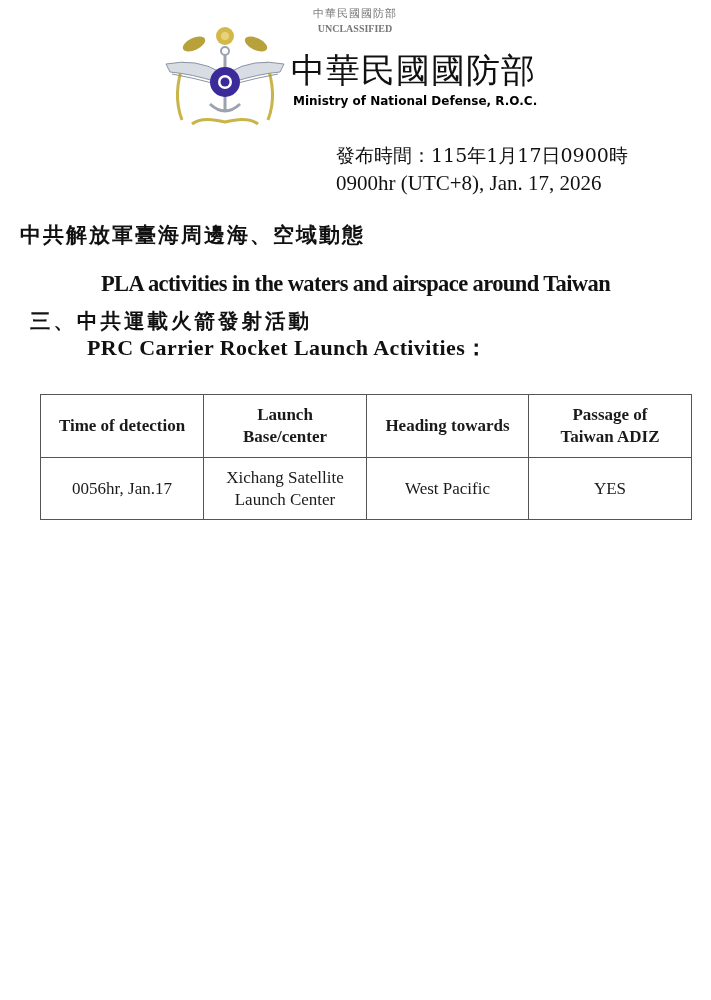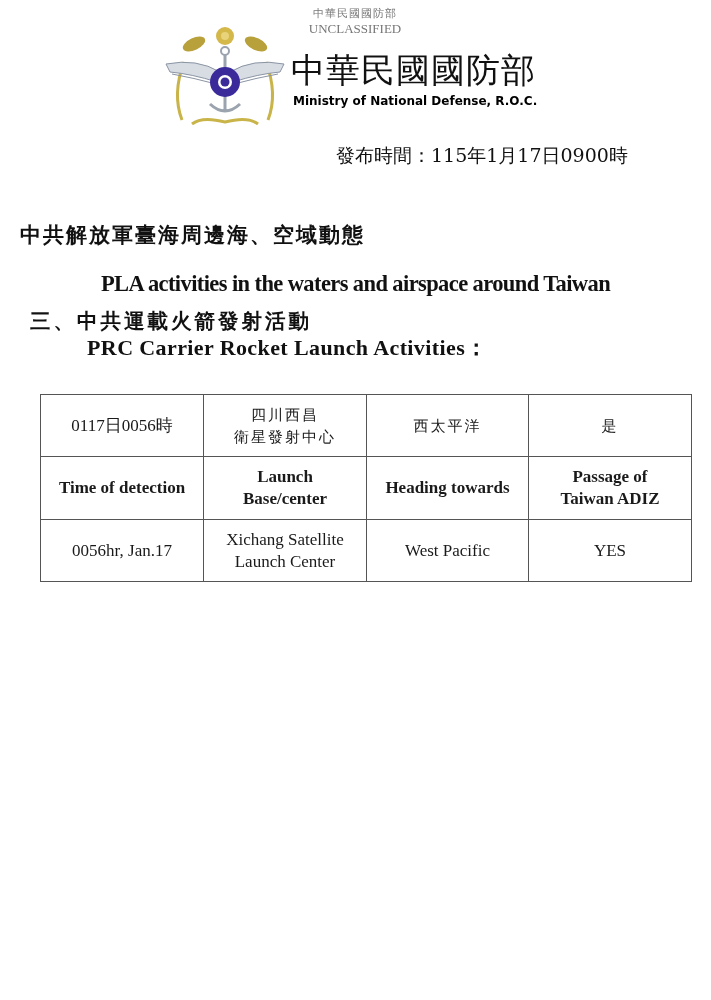--- a/index.html
+++ b/index.html
@@ -3,21 +3,21 @@
 <meta charset="utf-8">
 <style>
   html, body { margin: 0; padding: 0; background: #ffffff; }
   body { width: 711px; height: 1000px; position: relative; overflow: hidden; color: #111; }
 
   .classification {
     position: absolute; left: 300px; top: 6px; width: 110px; text-align: center;
     font-family: "Liberation Serif", serif; color: #777; line-height: 15px;
   }
   .classification .zh { font-size: 11px; letter-spacing: 1px; }
-  .classification .en { font-size: 13px; }
+  .classification .en { font-size: 10px; font-weight: bold; }
 
   .emblem { position: absolute; left: 162px; top: 24px; width: 126px; height: 104px; }
 
   .ministry-zh {
     position: absolute; left: 291px; top: 50px;
     font-family: "DejaVu Serif", serif; font-weight: normal; font-size: 34px; letter-spacing: 1px;
     color: #111; line-height: 40px;
   }
   .ministry-en {
     position: absolute; left: 293px; top: 93px;
@@ -105,51 +105,37 @@
     <circle cx="63" cy="58" r="7" fill="#ffffff"></circle>
     <circle cx="63" cy="58" r="4.5" fill="#3a2a9a"></circle>
   </svg>
 </div>
 
 <div class="ministry-zh">中華民國國防部</div>
 <div class="ministry-en">Ministry of National Defense, R.O.C.</div>
 
 <div class="release">
   <div class="zh-line">發布時間：115年1月17日0900時</div>
+  <div>0900hr (UTC+8), Jan. 17, 2026</div>
 </div>
 
 <div class="title-zh">中共解放軍臺海周邊海、空域動態</div>
 <div class="title-en">PLA activities in the waters and airspace around Taiwan</div>
 
 <div class="section-zh">三、中共運載火箭發射活動</div>
 <div class="section-en">PRC Carrier Rocket Launch Activities：</div>
 
 <table class="launch">
   <colgroup>
     <col style="width:163px">
       <col style="width:163px">
       <col style="width:162px">
       <col style="width:163px">
   </colgroup>
   <tbody>
-  <tr class="row-d1">
-    <td class="mixed-cell">
-          <span class="line">0117日0056時</span>
-        </td>
-    <td class="zh-cell">
-          <span class="line">四川西昌</span>
-          <span class="line">衛星發射中心</span>
-        </td>
-    <td class="zh-cell">
-          <span class="line">西太平洋</span>
-        </td>
-    <td class="zh-cell">
-          <span class="line">是</span>
-        </td>
-  </tr>
   <tr class="row-h2">
     <td class="en-head">
           <span class="line">Time of detection</span>
         </td>
     <td class="en-head">
           <span class="line">Launch</span>
           <span class="line">Base/center</span>
         </td>
     <td class="en-head">
           <span class="line">Heading towards</span>

